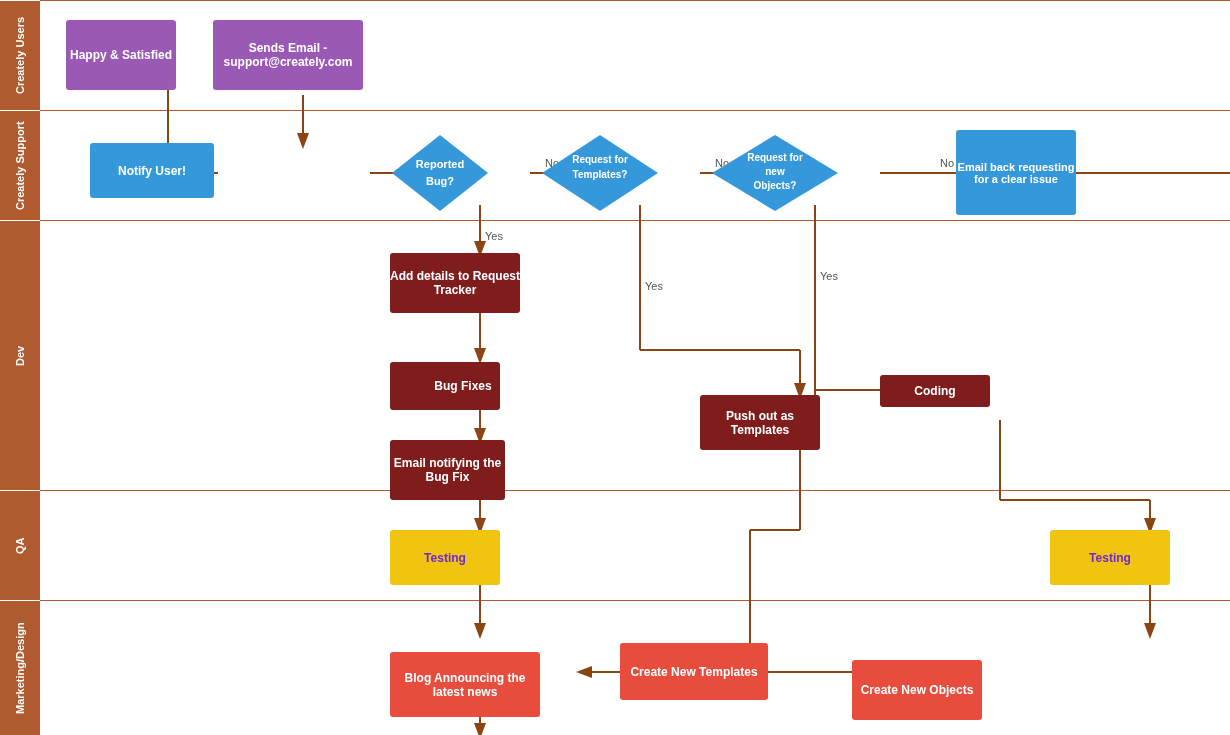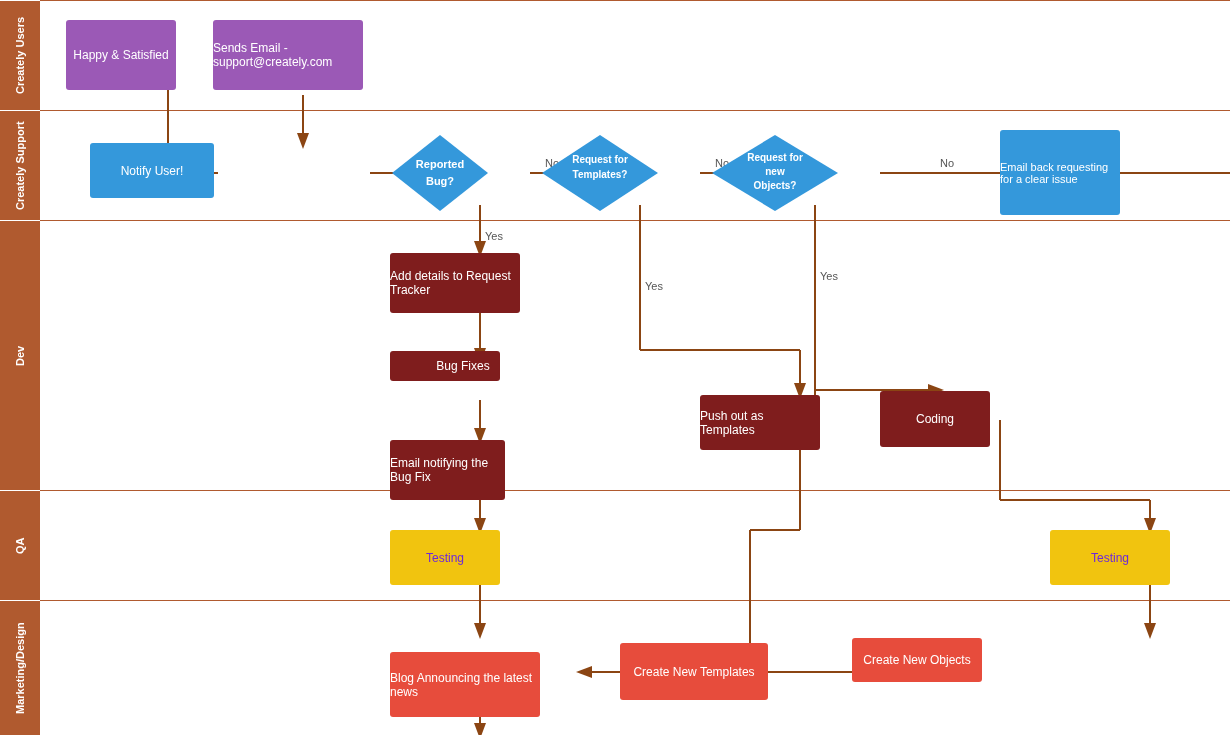--- a/index.html
+++ b/index.html
@@ -69,22 +69,23 @@
       width: 1190px;
       height: 735px;
     }
 
     
     .node {
       position: absolute;
       display: flex;
       align-items: center;
       justify-content: center;
+      text-align: center;
       font-size: 12px;
-      font-weight: normal;
+      font-weight: bold;
       color: #fff;
       border-radius: 3px;
     }
 
     .node-purple { background: #9b59b6; }
     .node-blue { background: #3498db; }
     .node-teal { background: #7f1d1d; }
     .node-yellow { background: #f1c40f; color: #6d28d9; }
     .node-red { background: #e74c3c; }
 
@@ -205,57 +206,57 @@
 
   <div style="position:absolute; left: 710px; top: 133px; width: 130px; height: 80px;">
     <svg width="130" height="80">
       <polygon points="65,2 128,40 65,78 2,40" fill="#3498db"></polygon>
       <text x="65" y="28" text-anchor="middle" font-size="10" font-weight="bold" fill="white">Request for</text>
       <text x="65" y="42" text-anchor="middle" font-size="10" font-weight="bold" fill="white">new</text>
       <text x="65" y="56" text-anchor="middle" font-size="10" font-weight="bold" fill="white">Objects?</text>
     </svg>
   </div>
 
-  <div class="node node-blue" style="left: 1000px; top: 130px; width: 120px; height: 85px; font-size: 11px;">
+  <div class="node node-blue" style="left: 956px; top: 130px; width: 120px; height: 85px; font-size: 11px;">
     <span>Email back requesting for a clear issue</span>
   </div>
 
   <div class="node node-teal" style="left: 390px; top: 253px; width: 130px; height: 60px;">
     <span>Add details to Request Tracker</span>
   </div>
 
-  <div class="node node-teal" style="left: 390px; top: 351px; width: 110px; height: 30px; padding-left: 36px;">
+  <div class="node node-teal" style="left: 390px; top: 362px; width: 110px; height: 48px; padding-left: 36px;">
     <span>Bug Fixes</span>
   </div>
 
   <div class="node node-teal" style="left: 390px; top: 440px; width: 115px; height: 60px;">
     <span>Email notifying the Bug Fix</span>
   </div>
 
   <div class="node node-teal" style="left: 700px; top: 395px; width: 120px; height: 55px;">
     <span>Push out as Templates</span>
   </div>
 
-  <div class="node node-teal" style="left: 880px; top: 375px; width: 110px; height: 56px; margin-top: 16px;">
+  <div class="node node-teal" style="left: 880px; top: 375px; width: 110px; height: 32px;">
     <span>Coding</span>
   </div>
 
   <div class="node node-yellow" style="left: 390px; top: 530px; width: 110px; height: 55px;">
     <span>Testing</span>
   </div>
 
   <div class="node node-yellow" style="left: 1050px; top: 530px; width: 120px; height: 55px;">
     <span>Testing</span>
   </div>
 
   <div class="node node-red" style="left: 390px; top: 640px; width: 150px; height: 65px; margin-top: 12px;">
     <span>Blog Announcing the latest news</span>
   </div>
 
   <div class="node node-red" style="left: 620px; top: 643px; width: 148px; height: 57px;">
     <span>Create New Templates</span>
   </div>
 
-  <div class="node node-red" style="left: 852px; top: 638px; width: 130px; height: 44px;">
+  <div class="node node-red" style="left: 852px; top: 660px; width: 130px; height: 60px;">
     <span>Create New Objects</span>
   </div>
 
 </div>
 
 </body></html>

